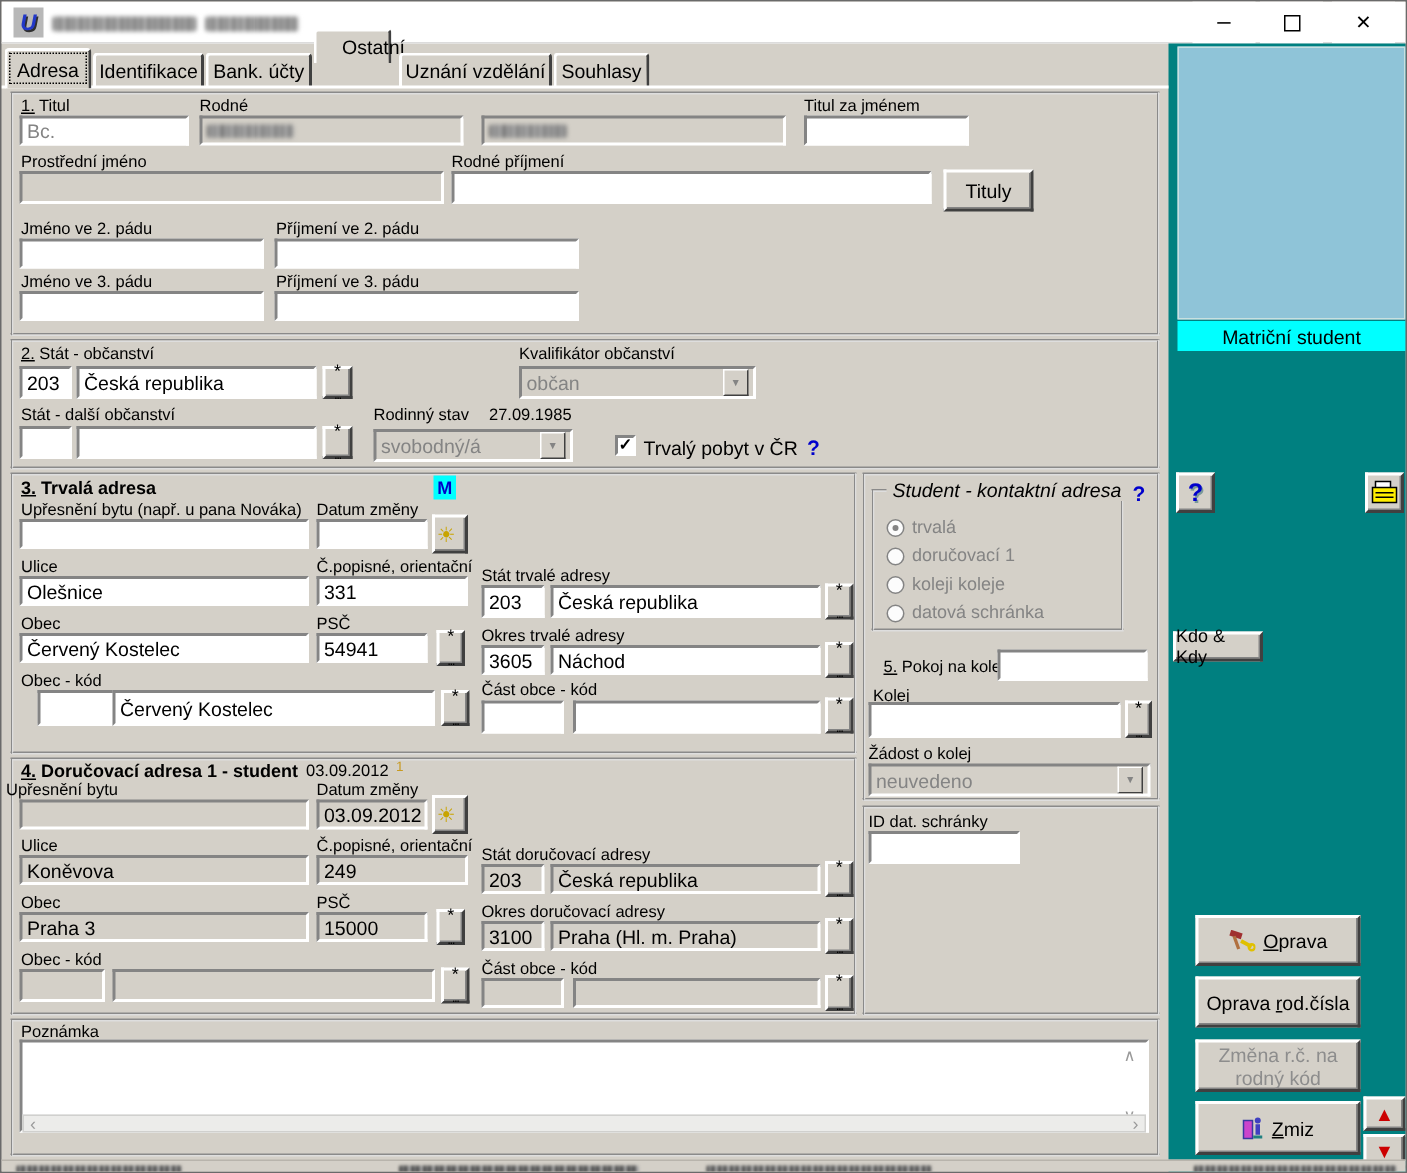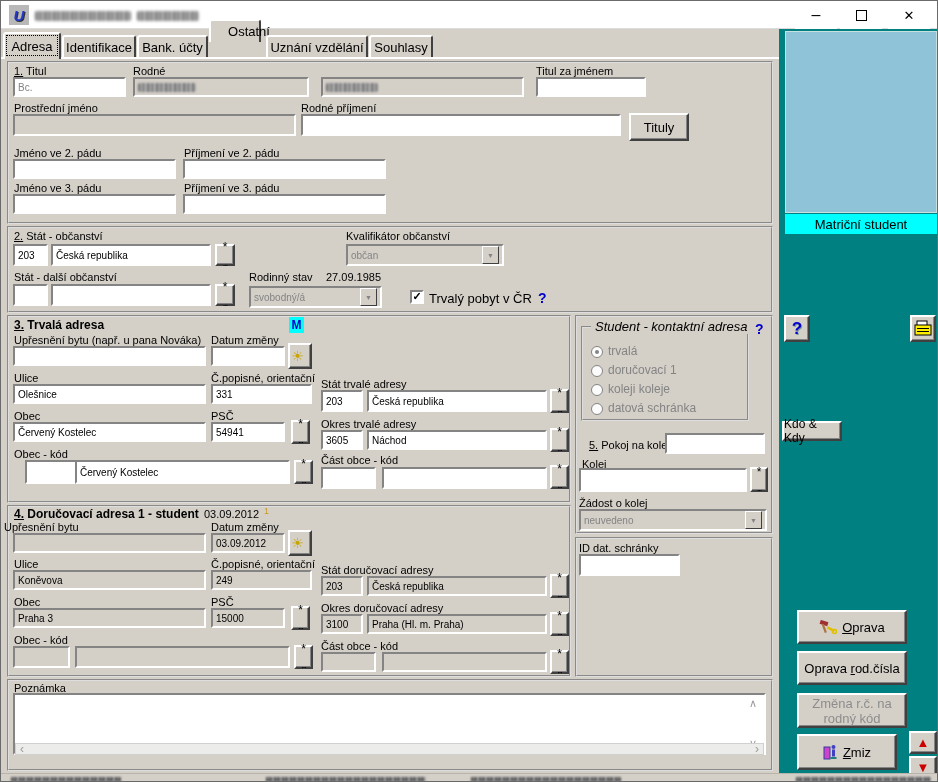--- a/index.html
+++ b/index.html
@@ -25,21 +25,21 @@
   .GB { position:absolute; border:2px groove #dedede; }
   .legend { position:absolute; top:-9px; left:8px; background:#d4d0c8; padding:0 4px; font-size:13px; white-space:nowrap; }
 
   
   .L { position:absolute; font-size:11px; color:#000; white-space:nowrap; }
   .L.b { font-weight:bold; font-size:12px; }
   .uf::first-letter { text-decoration:underline; }
   .help { position:absolute; color:#0000cc; font-weight:bold; font-size:14px; cursor:pointer; }
 
   
-  .F { position:absolute; background:#fff; border-top:2px solid #848484; border-left:2px solid #848484; border-bottom:2px solid #ffffff; border-right:2px solid #ffffff; font-size:10px; color:#000; display:flex; align-items:center; padding:0 3px; overflow:hidden; white-space:nowrap; }
+  .F { position:absolute; background:#fff; border-top:2px solid #848484; border-left:2px solid #848484; border-bottom:2px solid #ffffff; border-right:2px solid #ffffff; font-size:13px; color:#000; display:flex; align-items:center; padding:0 3px; overflow:hidden; white-space:nowrap; }
   .F.dis { background:#d4d0c8; }
   .F.gtx { color:#848484; }
   .blob { height:9px; border-radius:2px; background:repeating-linear-gradient(90deg,#6e6e6e 0 2px,#a8a8a8 2px 4px,#888 4px 7px,#b8b8b8 7px 9px); filter:blur(1.3px); }
 
   
   .dda { margin-left:auto; width:17px; align-self:stretch; background:#d4d0c8; border-top:1px solid #fff; border-left:1px solid #fff; border-bottom:1px solid #404040; border-right:1px solid #404040; display:flex; align-items:center; justify-content:center; }
   .dda::before { content:"▼"; font-size:7px; color:#848484; }
 
   
   .B { position:absolute; background:#d4d0c8; border-top:2px solid #ffffff; border-left:2px solid #ffffff; border-bottom:2px solid #404040; border-right:2px solid #404040; box-shadow:inset -1px -1px 0 #848484; display:flex; align-items:center; justify-content:center; font-size:13px; color:#000; cursor:pointer; gap:5px; }
@@ -435,21 +435,21 @@
 
   <div class="B" style="left:18px;top:622px;width:110px;height:34px;">
     <span><span>Oprava </span><span style="text-decoration:underline;">r</span><span>od.čísla</span></span>
   </div>
 
   <div class="B disb" style="left:18px;top:664px;width:110px;height:35px;flex-direction:column;line-height:15px;gap:0;">
     <span>Změna r.č. na</span>
     <span>rodný kód</span>
   </div>
 
-  <div class="B" style="left:18px;top:705px;width:100px;height:36px;">
+  <div class="B" style="left:18px;top:705px;width:110px;height:36px;">
     <svg width="15" height="16" viewBox="0 0 15 16">
       <rect x="1" y="3" width="6" height="12" fill="#cc44cc" stroke="#3838a0" stroke-width="1"></rect>
       <circle cx="10.5" cy="3" r="2" fill="#4040c0"></circle>
       <rect x="9" y="5.5" width="3" height="7" fill="#4040c0"></rect>
       <rect x="7.5" y="13" width="6" height="2" fill="#208080"></rect>
     </svg>
     <span class="uf">Zmiz</span>
   </div>
 
   <div class="B" style="left:130px;top:702px;width:28px;height:23px;">

